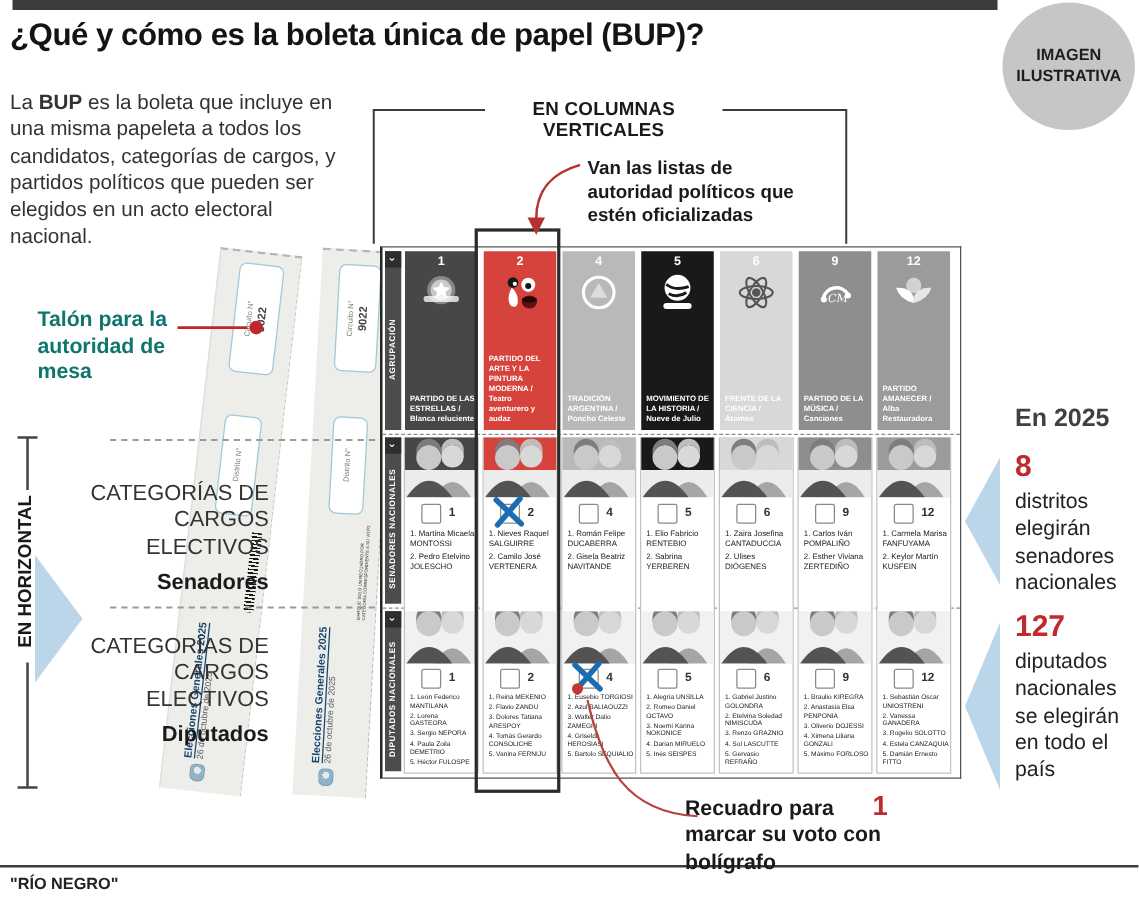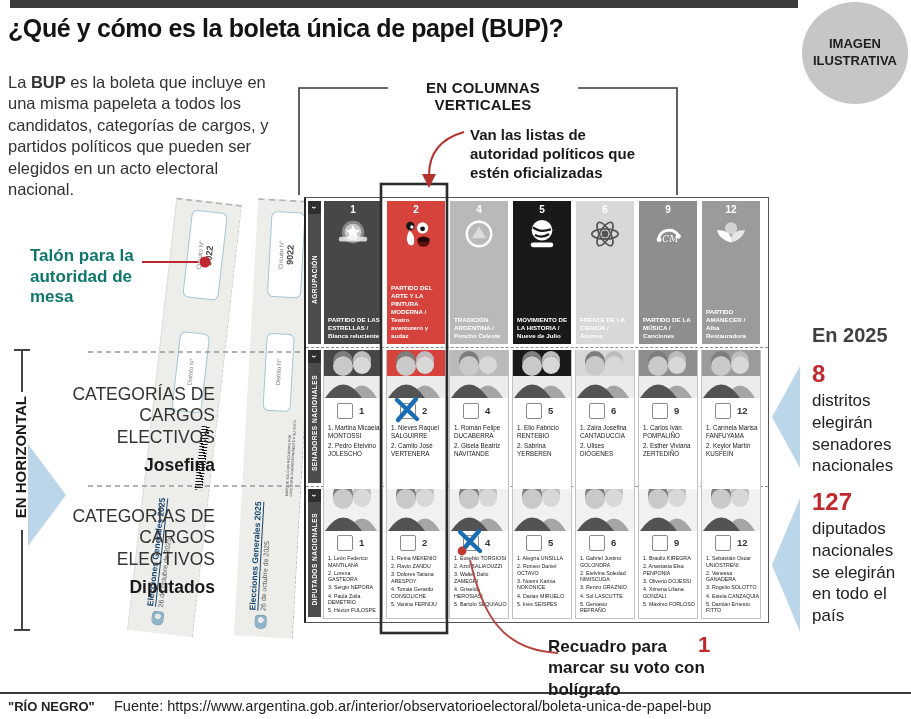--- a/index.html
+++ b/index.html
@@ -129,21 +129,21 @@
   </div>
 
   <div class="abs z3" id="colhdr">EN COLUMNAS VERTICALES</div>
   <div class="abs z3" id="listsnote">Van las listas de autoridad políticos que estén oficializadas</div>
   <div class="abs z3" id="talon">Talón para la autoridad de mesa</div>
   <div class="abs z3" id="enhor">
     <span class="vtext">EN HORIZONTAL</span>
   </div>
   <div class="abs z3 catblock" id="cat1">
     <div>CATEGORÍAS DE CARGOS ELECTIVOS</div>
-    <div class="cbold">Josefina</div>
+    <div class="cbold">Senadores</div>
   </div>
   <div class="abs z3 catblock" id="cat2">
     <div>CATEGORÍAS DE CARGOS ELECTIVOS</div>
     <div class="cbold">Diputados</div>
   </div>
 
   <div class="abs z3" id="en2025">En 2025</div>
   <div class="abs z3 bignum" id="num8">8</div>
   <div class="abs z3 rtext" id="sen-rt">distritos elegirán senadores nacionales</div>
   <div class="abs z3 bignum" id="num127">127</div>
@@ -533,14 +533,13 @@
     <line x1="88" y1="352" x2="302" y2="352" stroke="#999" stroke-width="1.5" stroke-dasharray="5,4"></line>
     <line x1="88" y1="486" x2="302" y2="486" stroke="#999" stroke-width="1.5" stroke-dasharray="5,4"></line>
     <polygon points="28,444 28,546 66,495" fill="#bcd6e9"></polygon>
     <polygon points="800,366 800,468 772,417" fill="#bcd6e9"></polygon>
     <polygon points="800,498 800,632 772,565" fill="#bcd6e9"></polygon>
     <path d="M470,560 C482,612 500,650 558,653" fill="none" stroke="#b5443f" stroke-width="1.8"></path>
   </svg>
 
   <div class="abs" id="footline"></div>
   <div class="abs z3" id="brand">"RÍO NEGRO"</div>
-  <div class="abs z3" id="source">Fuente: https://www.argentina.gob.ar/interior/observatorioelectoral/boleta-unica-de-papel-bup</div>
 </div>
 
 </body></html>

